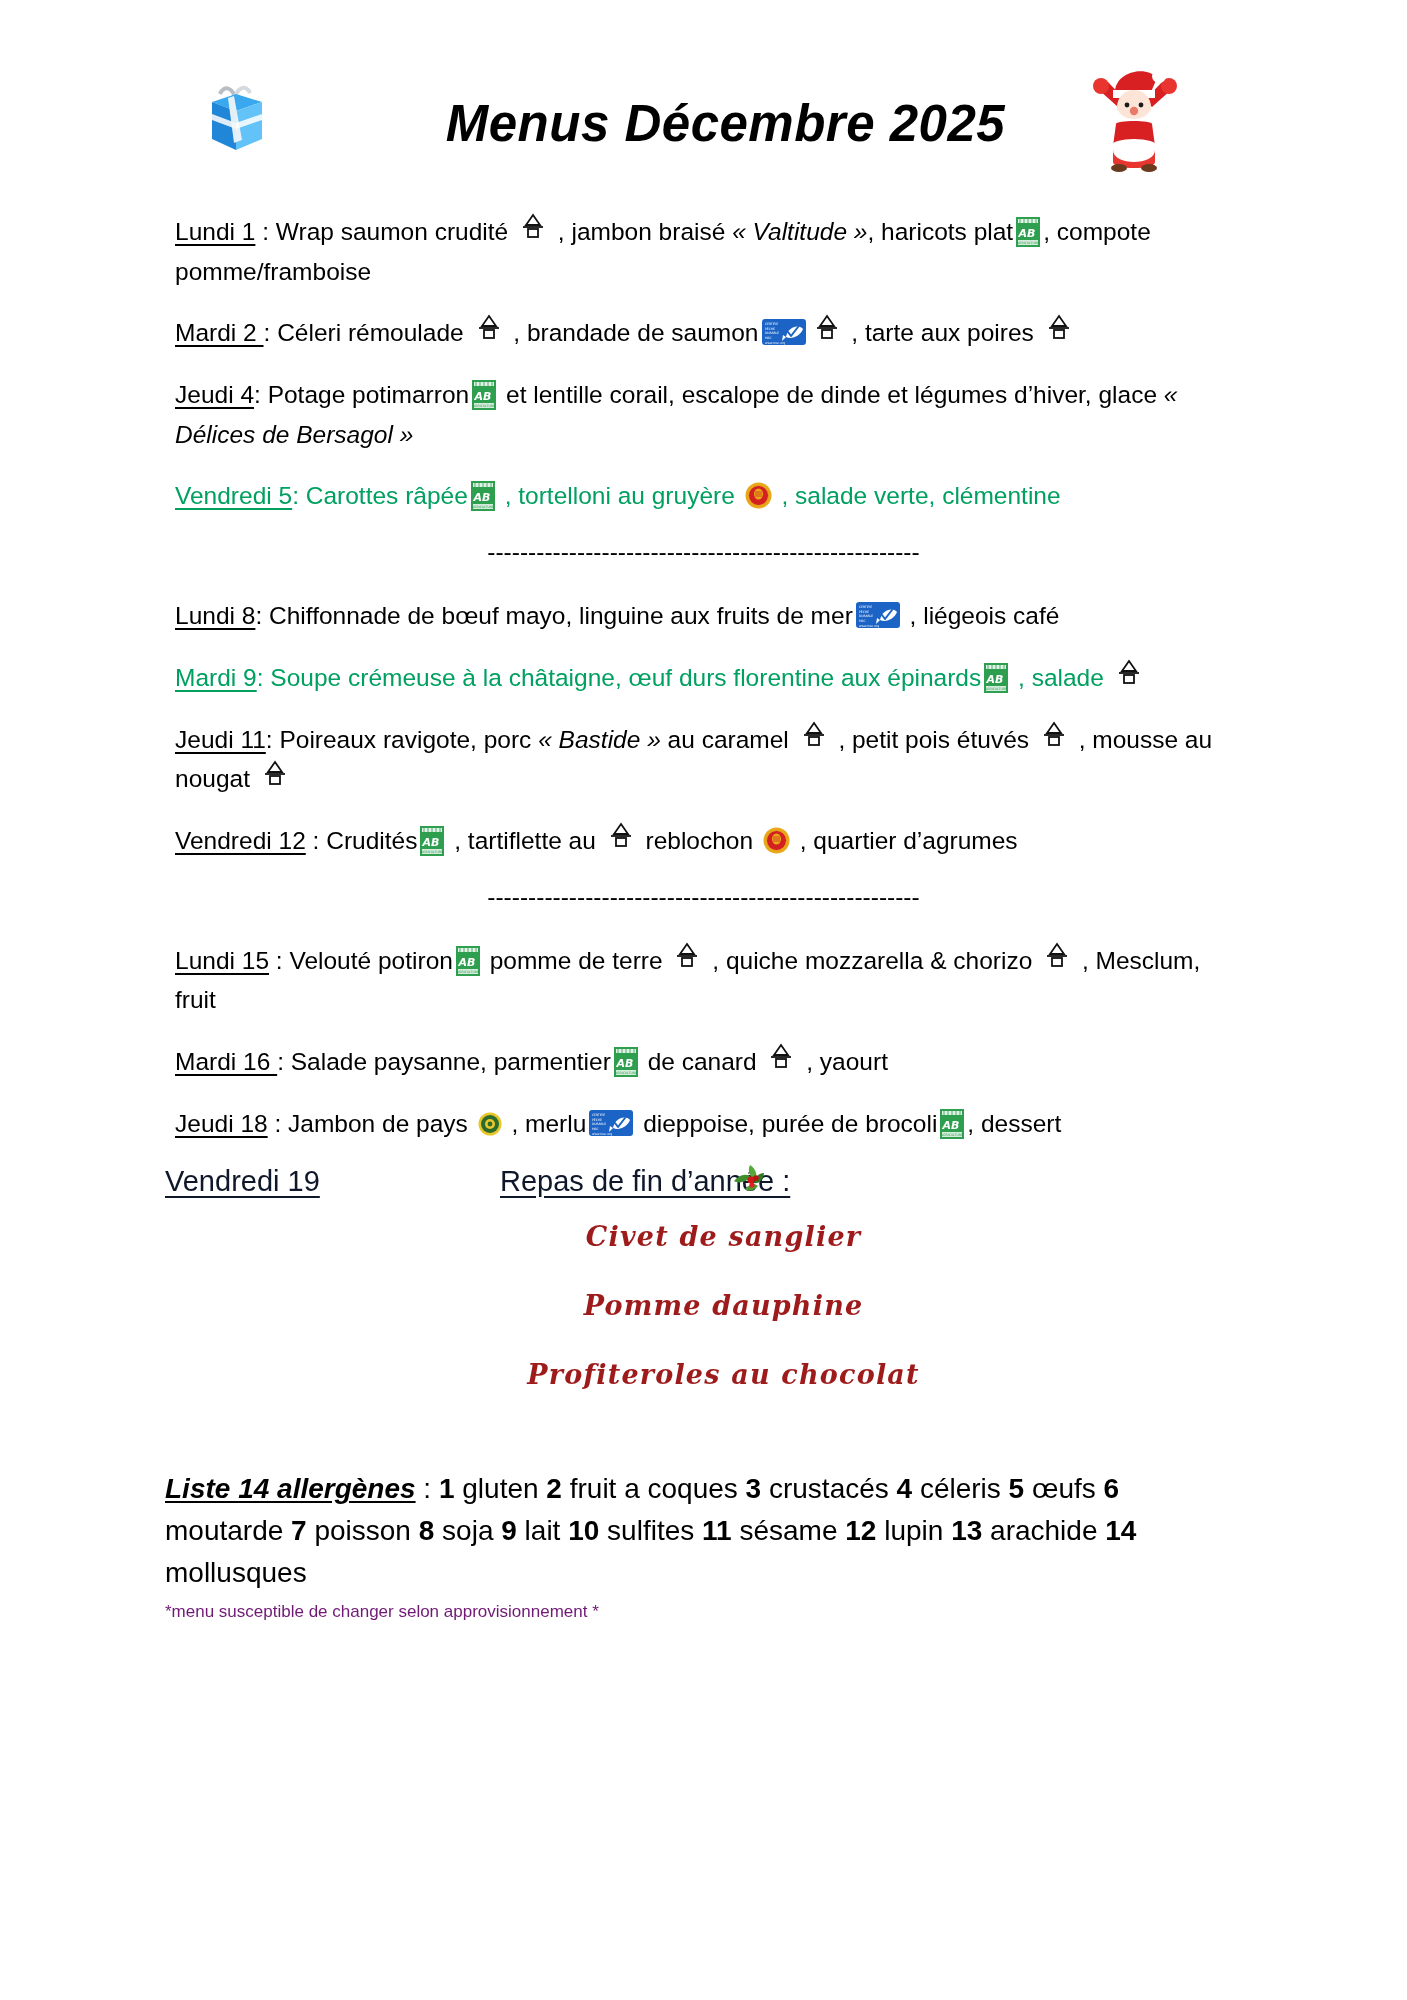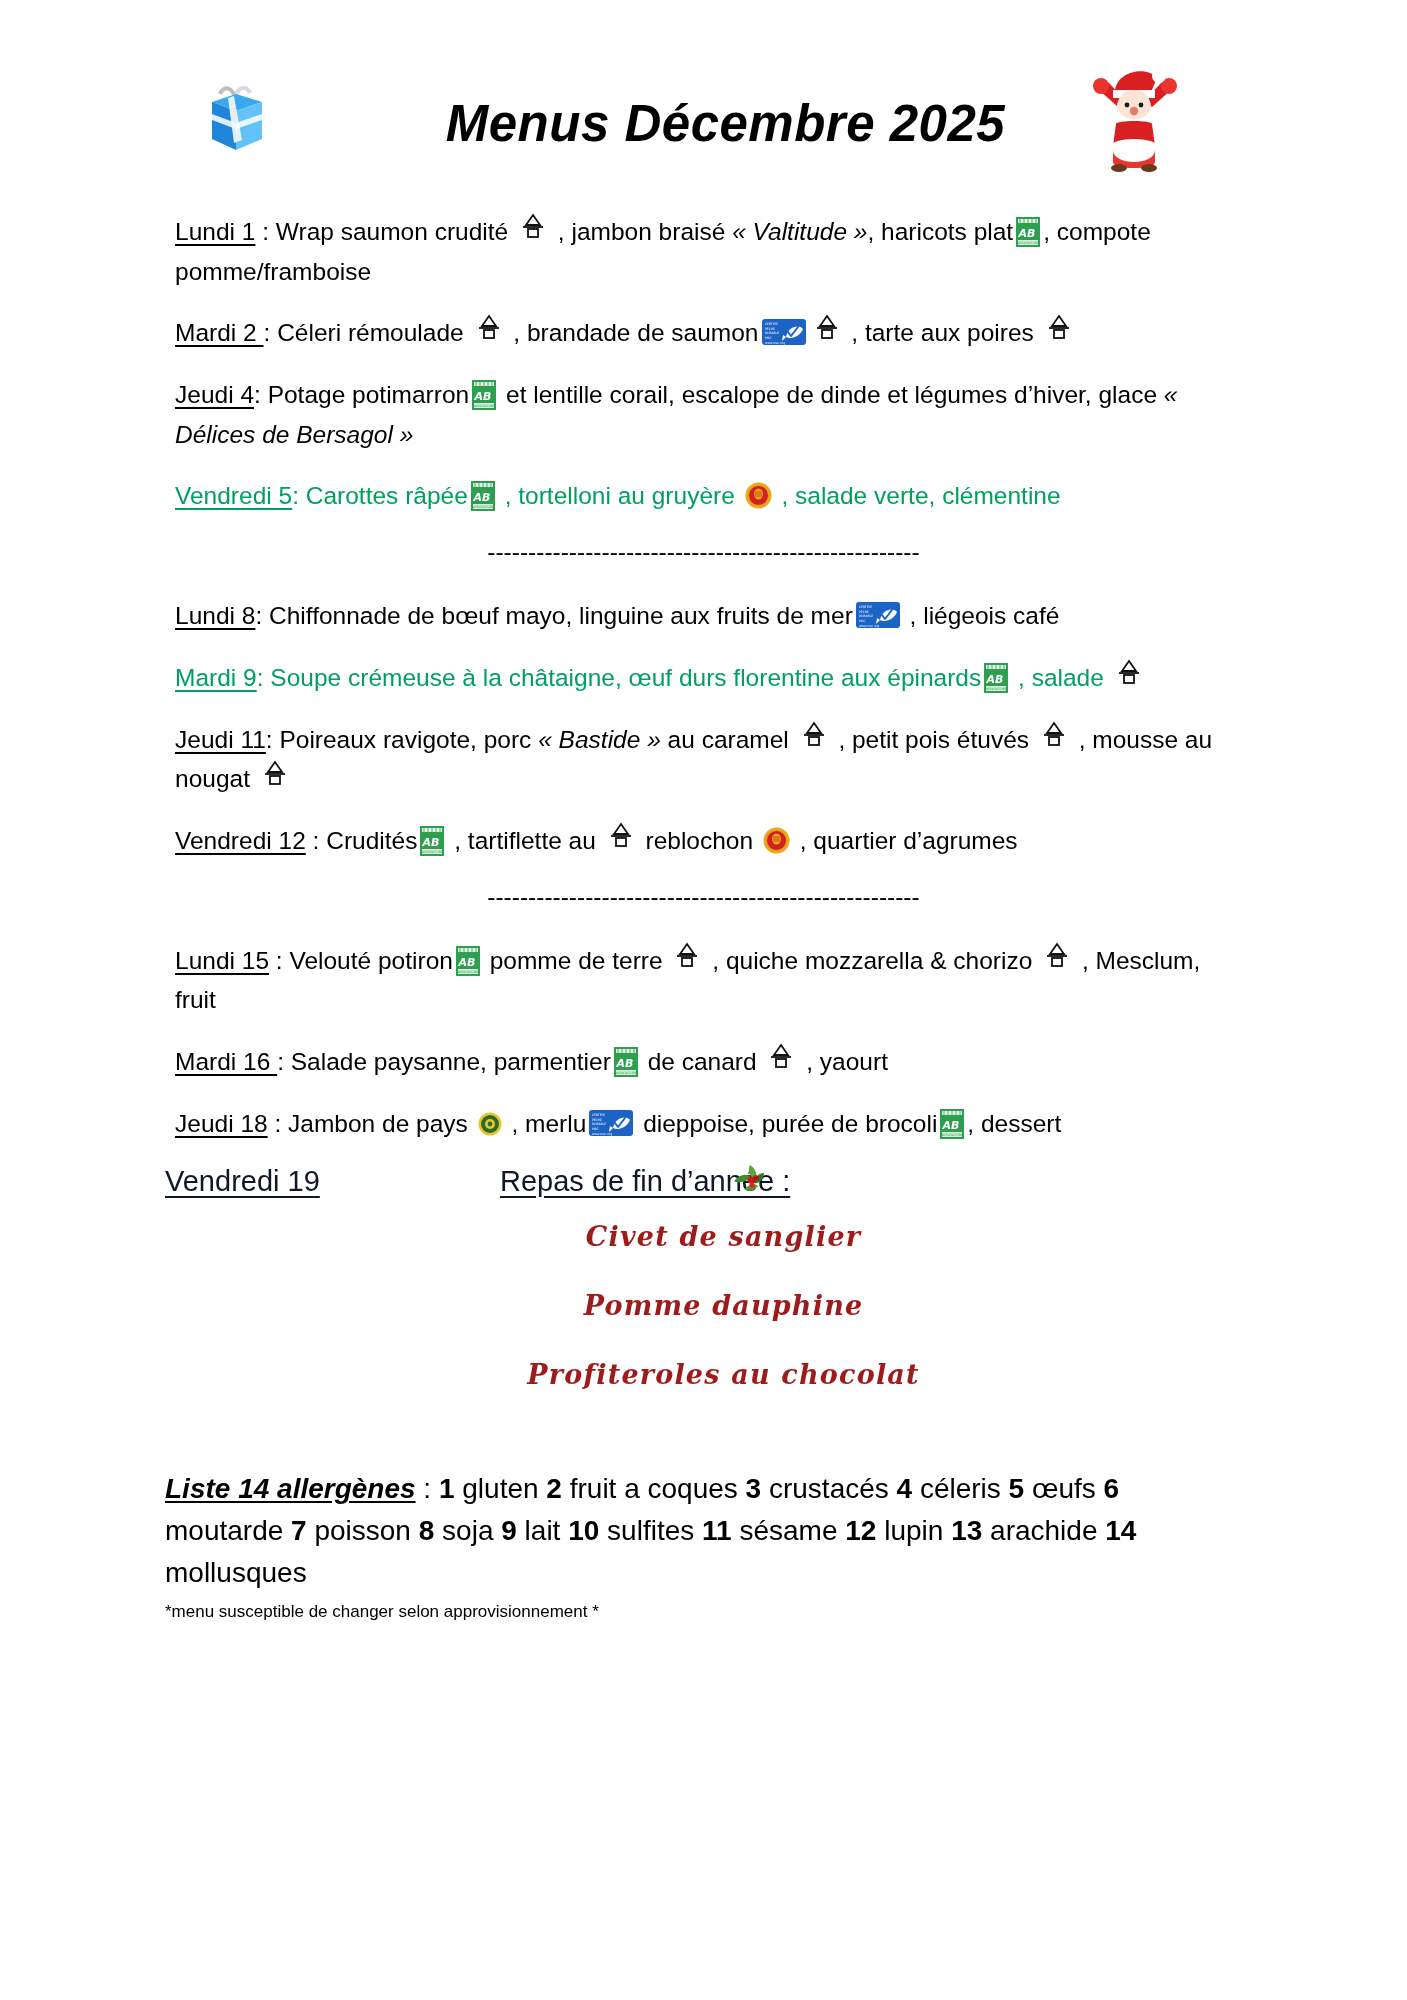--- a/index.html
+++ b/index.html
@@ -155,21 +155,21 @@
   .allerg-title {
     font-weight: 700;
     font-style: italic;
     text-decoration: underline;
     text-underline-offset: 3px;
   }
   .allerg-num { font-weight: 700; }
   .footnote {
     font-size: 17px;
     margin-top: 8px;
-    color: #000000;
+    color: #701a75;
   }
 </style>
 </head>
 <body>
 
 <div class="page">
 
   <div class="header">
 
     <span class="gift-icon">

